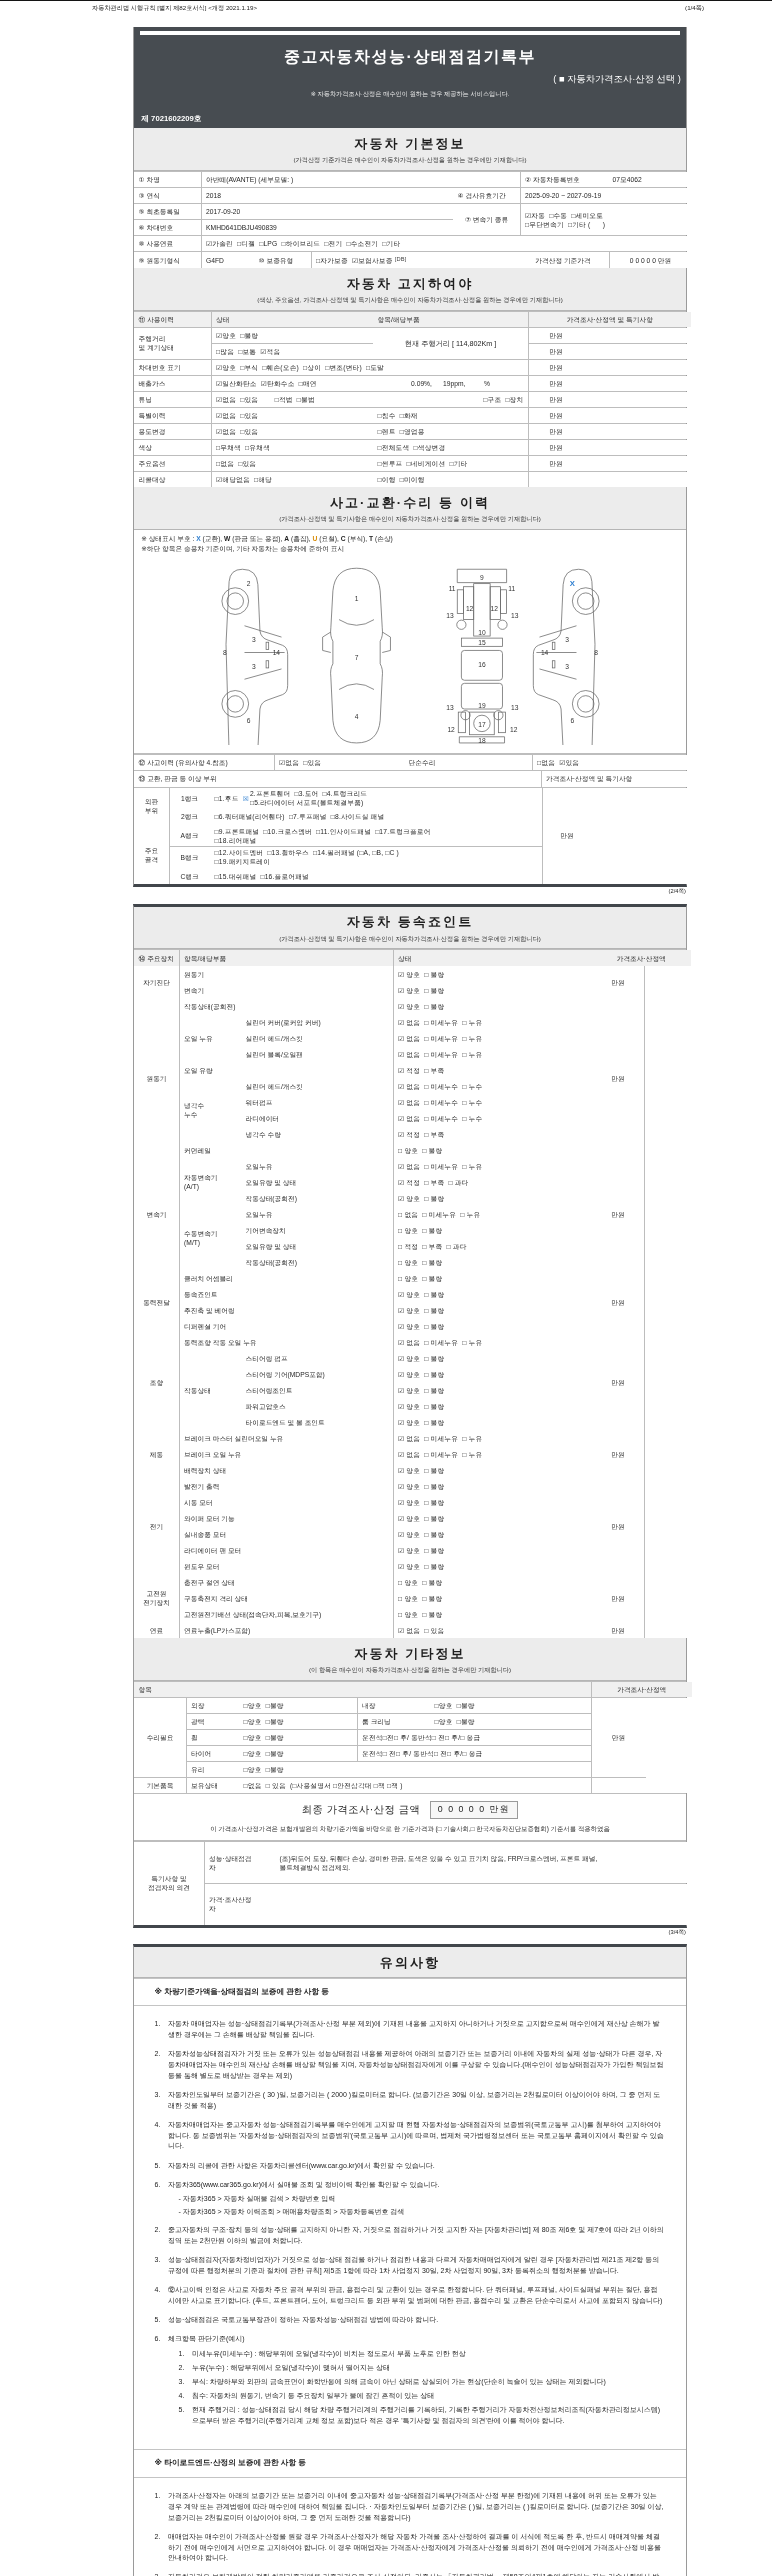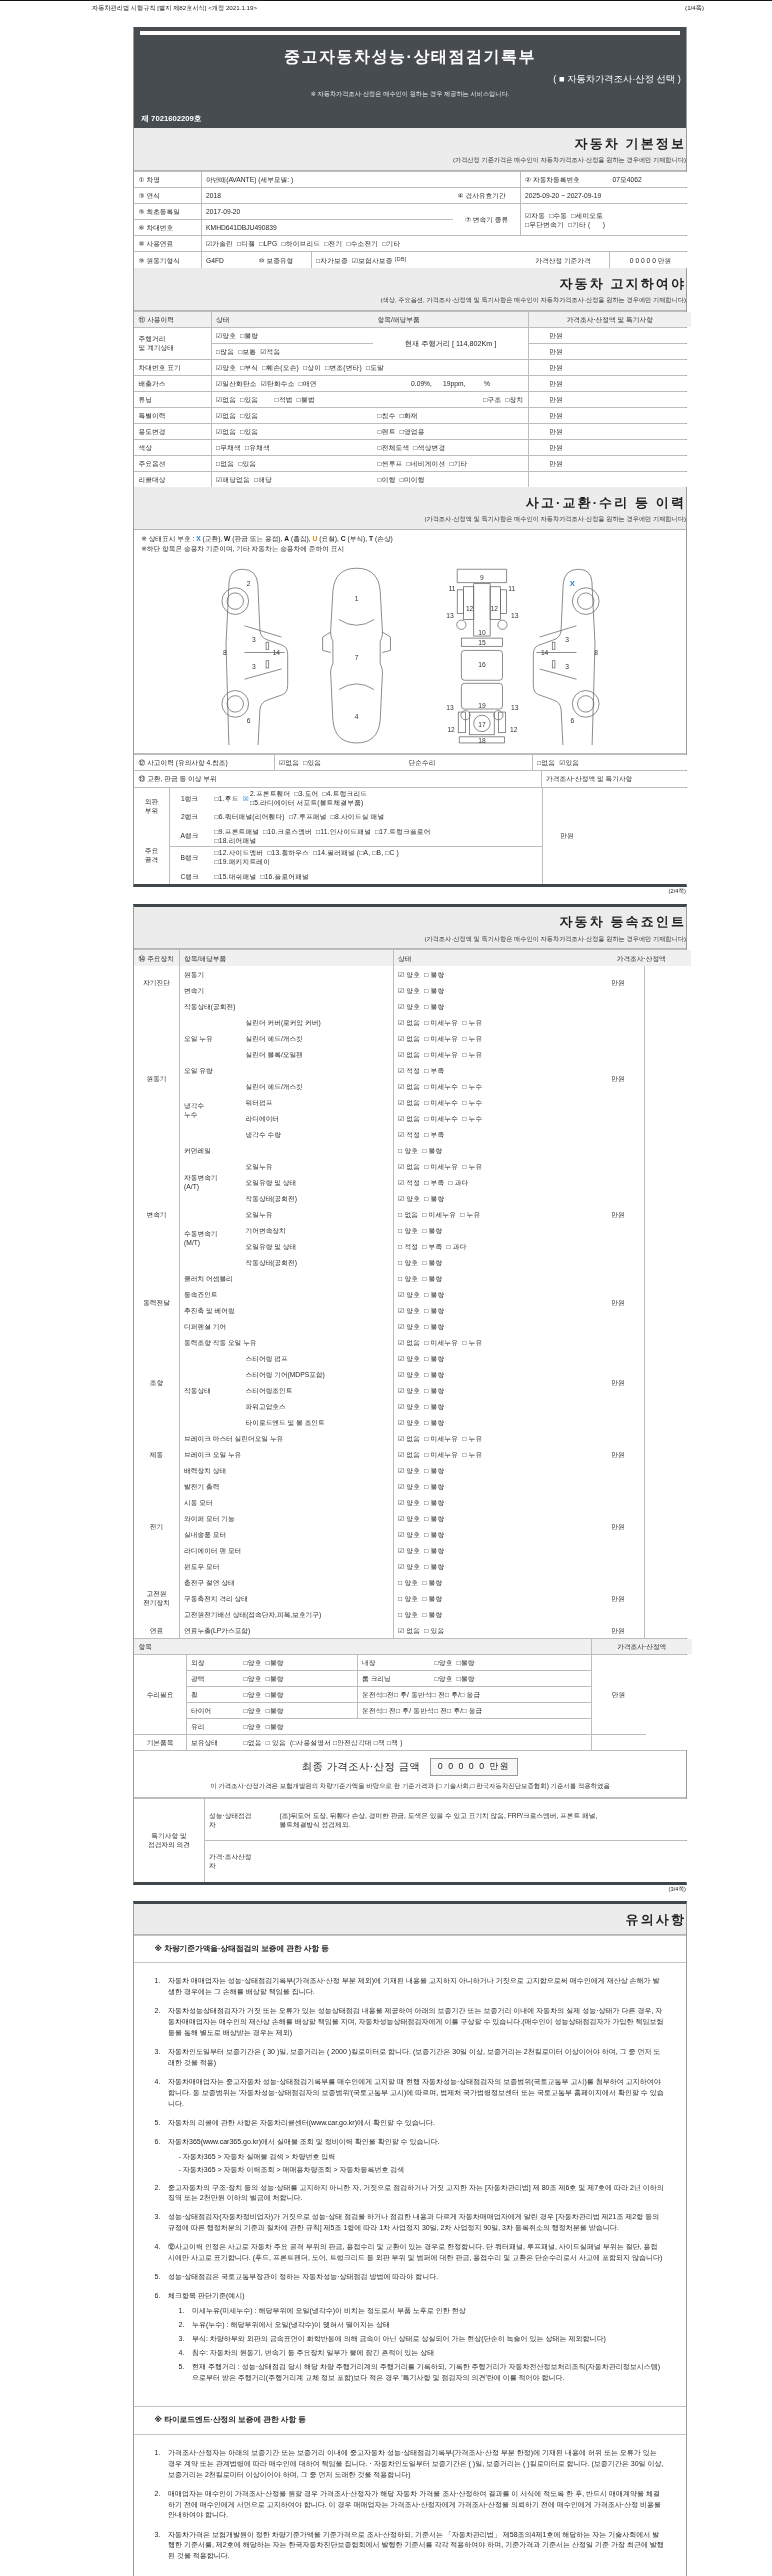--- a/index.html
+++ b/index.html
@@ -11,21 +11,21 @@
   .ptop{border-top:3.1px solid #41464b}
   .pagemark{text-align:right;font-size:5.7px;color:#222;margin:1.5px 1px 7.2px 0}
   
   .hdr{background:#474c51;padding:4.1px 5.2px 0 5.2px}
   .stripe{height:3.6px;background:#fff;margin:0 1px 12.4px 1px}
   .htitle{color:#fff;text-align:center;font-size:16px;letter-spacing:1.5px;margin:0 0 5.2px 0;font-weight:600}
   .hsel{color:#fff;text-align:right;font-size:9.3px;margin:0 0 4.1px 0}
   .hnote{color:#eee;text-align:center;font-size:6.2px;margin:0 0 12.4px 0}
   .docno{color:#fff;font-size:7.7px;padding:2.1px 2.1px 4.1px 2.1px;font-weight:600}
   
-  .sech{background:#ececec;border-bottom:0.5px solid #b5b5b5;text-align:right;padding:6.7px 0 4.6px 0}
+  .sech{background:#ececec;border-bottom:0.5px solid #b5b5b5;text-align:center;padding:6.7px 0 4.6px 0}
   .sech .t{font-size:13px;letter-spacing:2.1px;font-weight:600}
   .sech .s{font-size:6.2px;color:#333;margin-top:3.6px}
   
   .g{display:grid;border-top:0.5px solid #bdbdbd;background:#bdbdbd;grid-gap:0.5px;font-size:6.7px}
   .g>div{background:#fff;display:flex;align-items:center;padding:1.5px 4.6px;white-space:pre-wrap;line-height:1.35;min-height:15.5px;box-sizing:border-box}
   .lab{background:#fcfcfc}
   .cen{justify-content:center;text-align:center}
   .chk{font-size:6.7px;letter-spacing:0.2px}
   .small{font-size:5.7px;color:#444}
   .colh{background:#f0f0f0 !important}
@@ -473,20 +473,24 @@
       <div class="chk">□ 양호  □ 불량</div>
       <div></div>
 
       <div class="lab cen">연료</div>
       <div style="grid-column:span 2">연료누출(LP가스포함)</div>
       <div class="chk">☑ 없음  □ 있음</div>
       <div class="cen">만원</div>
       <div></div>
     </div>
 
+    <div class="sech">
+      <div class="t">자동차 기타정보</div>
+      <div class="s">(이 항목은 매수인이 자동차가격조사·산정을 원하는 경우에만 기재합니다)</div>
+    </div>
     <div class="g" style="grid-template-columns:52px 52px 118px 72px 161px 54px 46px;grid-auto-rows:minmax(15.5px,auto)">
       <div class="lab colh" style="grid-column:span 5">항목</div>
       <div class="colh cen" style="grid-column:span 2">가격조사·산정액</div>
 
       <div class="lab cen" style="grid-row:span 5">수리필요</div>
       <div class="lab">외장</div>
       <div class="chk">□양호  □불량</div>
       <div class="lab">내장</div>
       <div class="chk">□양호  □불량</div>
       <div class="cen" style="grid-row:span 5">만원</div>

